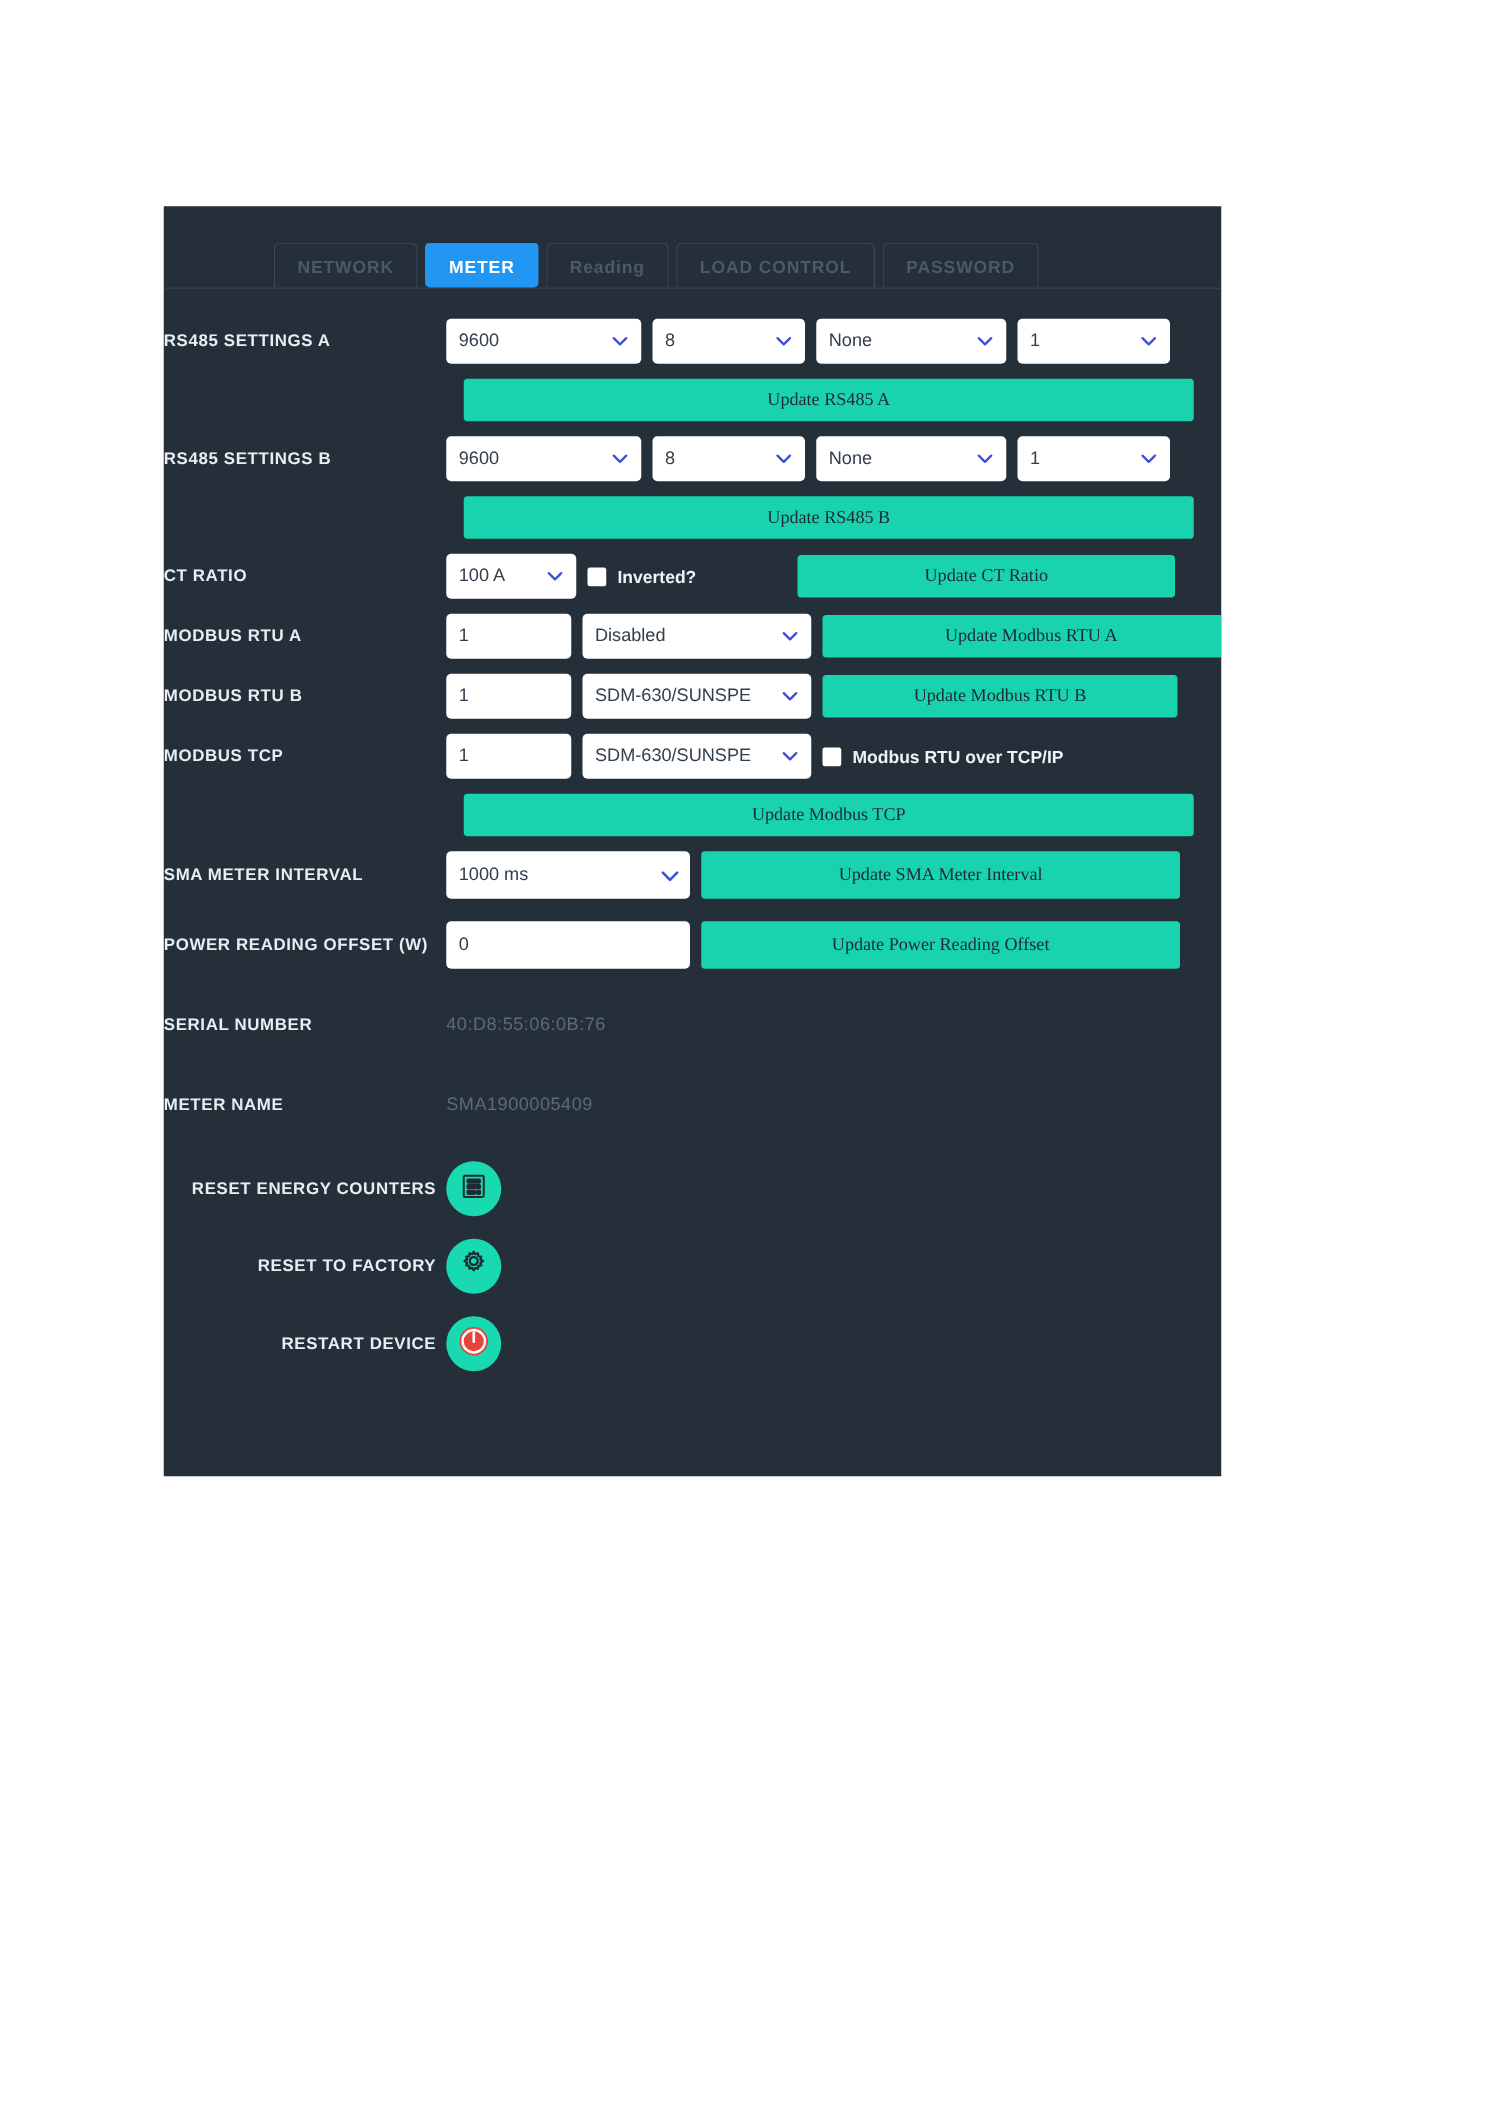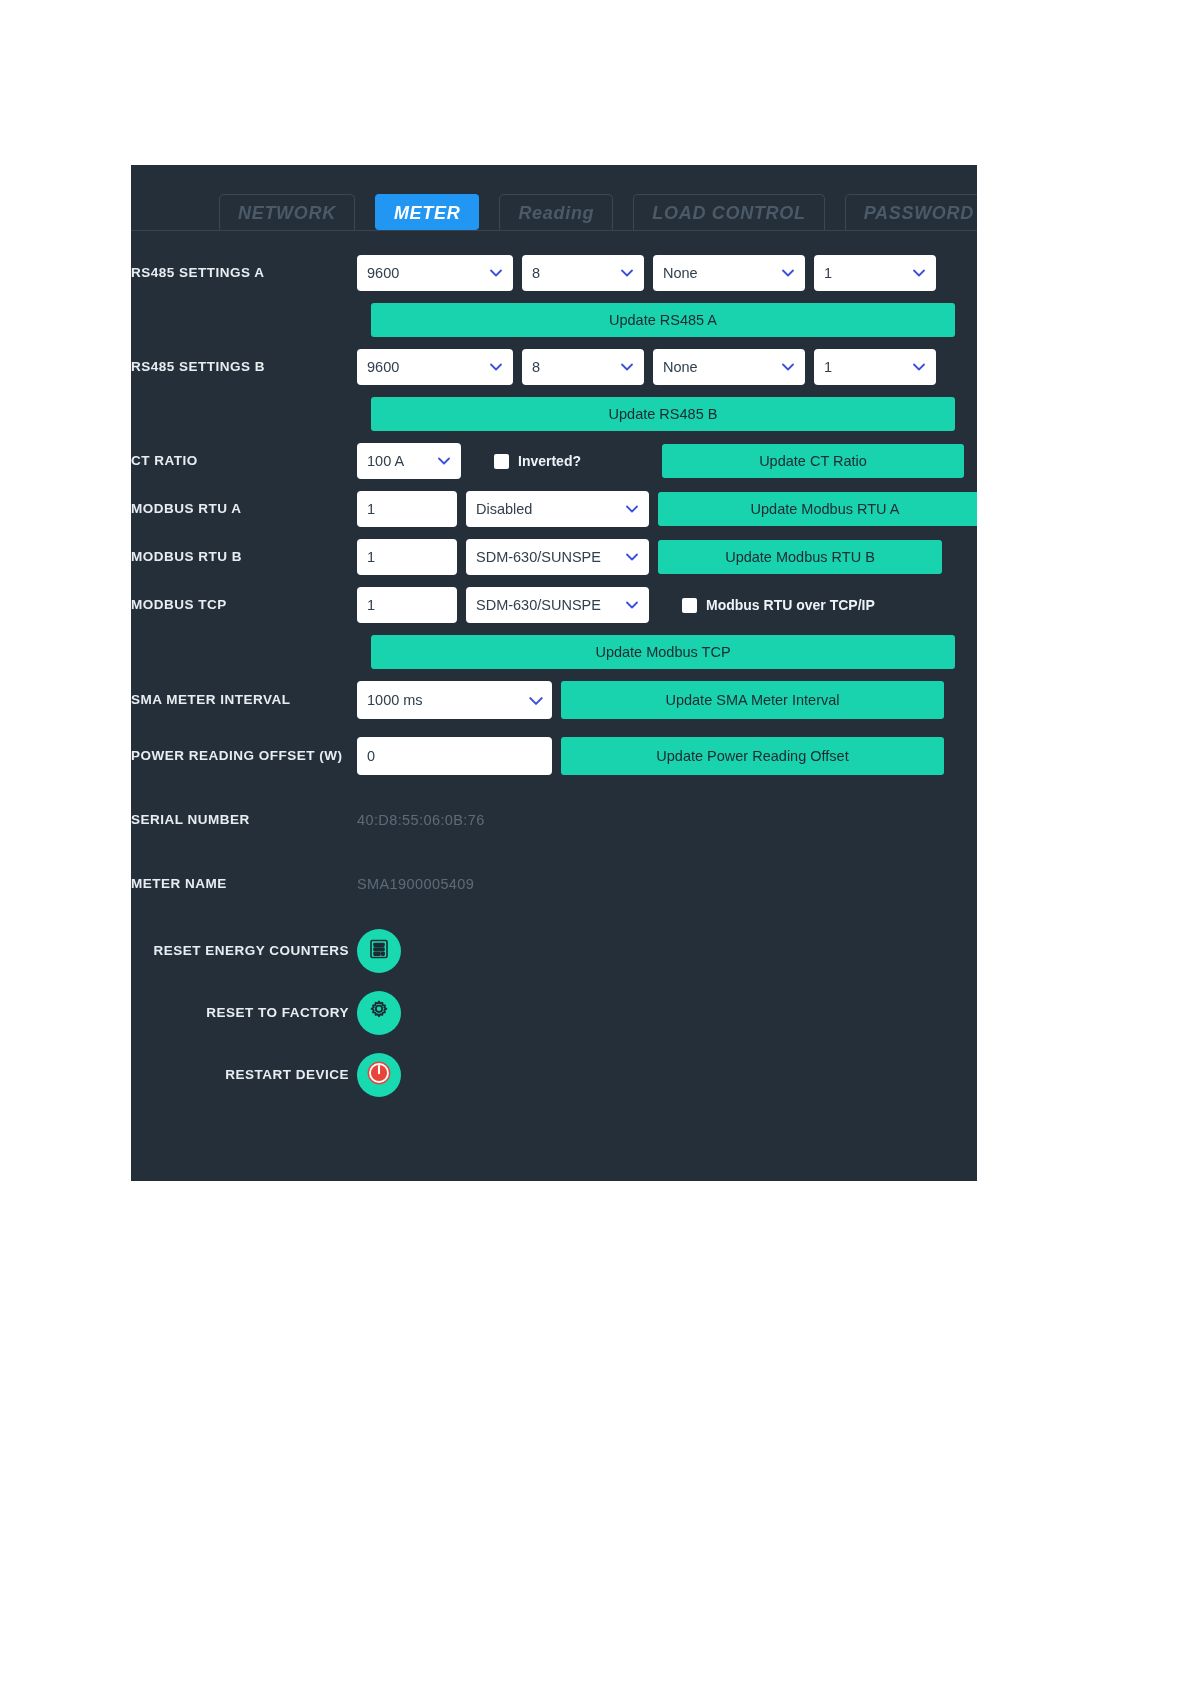--- a/index.html
+++ b/index.html
@@ -33,32 +33,31 @@
     border-bottom: 1px solid #374350;
     display: flex;
     align-items: flex-end;
     padding-left: 88px;
     box-sizing: border-box;
   }
   .tab {
     height: 36px;
     line-height: 36px;
     padding: 0 18px;
-    margin-right: 20px;
+    margin-right: 6px;
     border: 1px solid #3b4754;
     border-bottom: none;
     border-radius: 5px 5px 0 0;
     color: #4c5a68;
-    font-size: 18px;
+    font-size: 14px;
     letter-spacing: 0.7px;
     font-weight: 600;
     background: transparent;
     white-space: nowrap;
     box-sizing: border-box;
-    font-style: italic;
   }
   .tab.mixedcase { text-transform: none; }
   .tab.active {
     background: #2196f3;
     color: #ffffff;
     border-color: #2196f3;
     border-radius: 4px;
     font-weight: 700;
   }
   
@@ -111,41 +110,40 @@
   }
   .sel .caret svg { display: block; }
   .sel .val { overflow: hidden; text-overflow: clip; white-space: nowrap; padding-right: 22px;}
   .btn {
     height: 34px;
     background: #18d3ad;
     color: #1c2a32;
     border: none;
     border-radius: 3px;
     font-size: 14.5px;
-    font-family: Liberation Sans, sans-serif;
+    font-family: Liberation Serif, serif;
     display: flex;
     align-items: center;
     justify-content: center;
     box-sizing: border-box;
     white-space: nowrap;
   }
   .btn-wide {
     margin-left: 240px;
     width: 584px;
     height: 34px;
     margin-bottom: 12px;
   }
   .chk {
     display: flex;
     align-items: center;
     color: #eef3f7;
     font-size: 14px;
     font-weight: 700;
     white-space: nowrap;
-    margin-left: 24px;
   }
   .chk .box {
     width: 15px; height: 15px;
     background: #ffffff;
     border-radius: 2px;
     margin-right: 9px;
     flex: 0 0 15px;
   }
   .readonly {
     color: #5d6b78;

